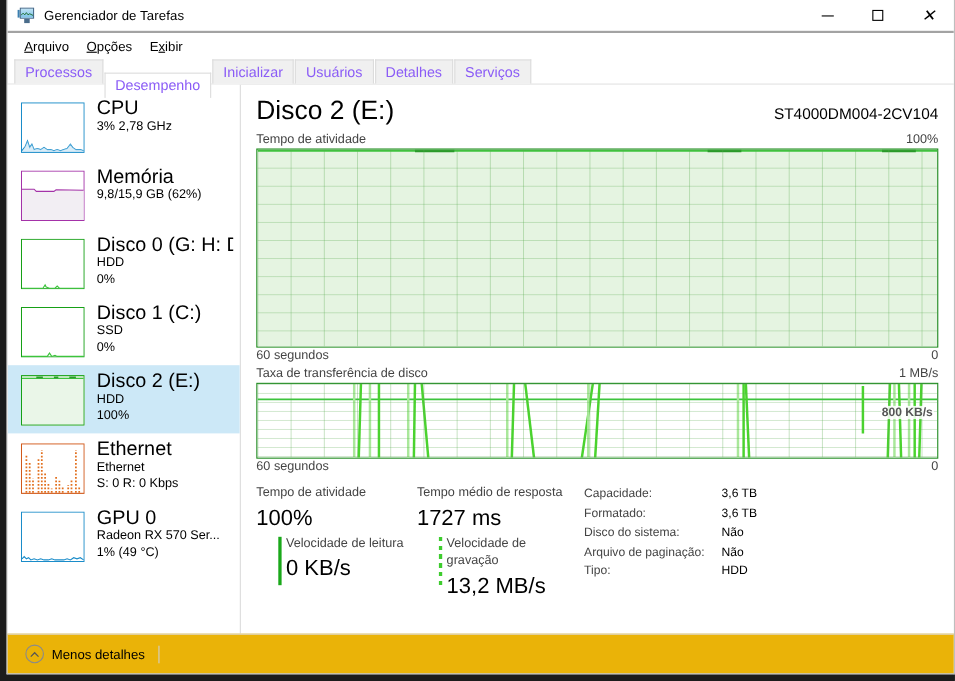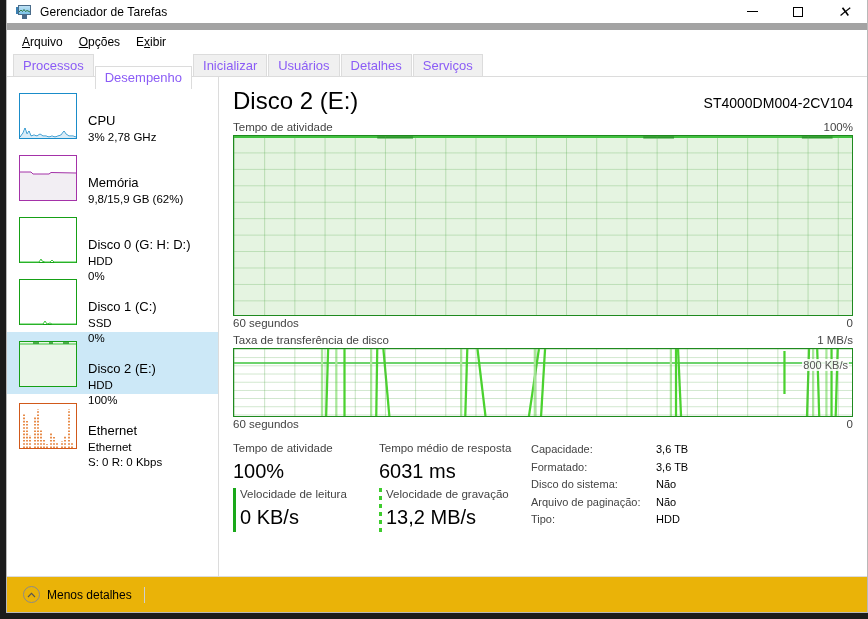--- a/index.html
+++ b/index.html
@@ -20,21 +20,21 @@
     border-top: none;
     display: flex;
     flex-direction: column;
   }
   
   .titlebar {
     height: 30px;
     display: flex;
     align-items: center;
     background: #ffffff;
-    border-bottom: 7px solid #a3a3a3;
+    border-bottom: 2px solid #a3a3a3;
     flex: 0 0 auto;
   }
   .titlebar .app-icon {
     width: 16px; height: 16px;
     margin-left: 9px; margin-right: 8px;
     position: relative;
     flex: 0 0 auto;
   }
   .mon-body {
     position: absolute; left: 2px; top: 1px;
@@ -150,25 +150,24 @@
     width: 58px; height: 46px;
     flex: 0 0 auto;
     margin-top: 5px;
     margin-right: 11px;
     background: #fff;
     position: relative;
   }
   .minichart svg { display: block; }
   .side-text { padding-top: 1px; overflow: hidden; }
   .side-title {
-    font-size: 13px;
+    font-size: 18px;
     color: #000;
     line-height: 19px;
     white-space: nowrap;
-    margin-top: 22px;
   }
   .side-sub {
     font-size: 11.5px;
     color: #000;
     line-height: 15px;
     white-space: nowrap;
   }
   
   .main {
     flex: 1 1 auto;
@@ -225,21 +224,21 @@
   
   .stats {
     display: flex;
     padding-top: 6px;
   }
   .stats-left { display: flex; flex-wrap: wrap; width: 292px; flex: 0 0 292px; }
   .stat { width: 146px; }
   .stat-lbl { font-size: 11.5px; color: #444; line-height: 16px; }
   .stat-val { font-size: 20px; color: #000; line-height: 30px; }
   .stat.legend { padding-left: 0; }
-  .stat.legend .inner { padding-left: 7px; position: relative; }
+  .stat.legend .inner { padding-left: 7px; position: relative; margin-left: 20px; }
   .bar-solid, .bar-dash {
     position: absolute; left: 0; top: 2px;
     width: 3px; height: 44px;
   }
   .bar-solid { background: #1aa81a; }
   .bar-dash {
     background-image: repeating-linear-gradient(180deg,#3ecc2e 0 4px, transparent 4px 8px);
   }
   .stats-right { padding-left: 6px; padding-top: 1px; }
   .kv { display: flex; font-size: 11px; line-height: 17.5px; }
@@ -430,20 +429,33 @@
             </g>
           </svg>
         </div>
         <div class="side-text">
           <div class="side-title">Ethernet</div>
           <div class="side-sub">Ethernet</div>
           <div class="side-sub">S: 0 R: 0 Kbps</div>
         </div>
       </div>
 
+      <div class="side-item">
+        <div class="minichart">
+          <svg width="58" height="46" viewBox="0 0 58 46">
+            <rect x="0.5" y="0.5" width="57" height="45" fill="#fff" stroke="#1a8cc9"></rect>
+            <polyline points="1,43 3,41 5,43 7,42 9,44 12,43 15,44 18,43 21,44 25,44 28,43 31,44 35,44 39,44 42,43 45,44 48,42 51,43 54,42 57,44" fill="none" stroke="#1a8cc9" stroke-width="1"></polyline>
+          </svg>
+        </div>
+        <div class="side-text">
+          <div class="side-title">GPU 0</div>
+          <div class="side-sub">Radeon RX 570 Ser...</div>
+          <div class="side-sub">1%  (49 °C)</div>
+        </div>
+      </div>
 
     </div>
 
     <div class="main">
 
       <div class="main-head">
         <div class="main-title">Disco 2 (E:)</div>
         <div class="main-model">ST4000DM004-2CV104</div>
       </div>
 
@@ -495,38 +507,38 @@
             <line x1="86" y1="0" x2="86" y2="69"></line>
             <line x1="100" y1="0" x2="100" y2="69"></line>
             <line x1="134" y1="0" x2="134" y2="69"></line>
             <line x1="222" y1="0" x2="222" y2="69"></line>
             <line x1="294" y1="0" x2="294" y2="69"></line>
             <line x1="427" y1="0" x2="427" y2="69"></line>
             <line x1="566" y1="0" x2="566" y2="69"></line>
             <line x1="579" y1="0" x2="579" y2="69"></line>
           </g>
         </svg>
-        <span class="inline-label" style="top:10px;">800 KB/s</span>
+        <span class="inline-label" style="top:20px;font-weight:bold;">800 KB/s</span>
       </div>
       <div class="axis-row">
         <span>60 segundos</span>
         <span>0</span>
       </div>
 
       <div class="stats">
         <div class="stats-left">
 
           <div class="stat">
             <div class="stat-lbl">Tempo de atividade</div>
             <div class="stat-val">100%</div>
           </div>
 
           <div class="stat">
             <div class="stat-lbl">Tempo médio de resposta</div>
-            <div class="stat-val">6031 ms</div>
+            <div class="stat-val">1727 ms</div>
           </div>
 
           <div class="stat legend">
             <div class="inner">
               <span class="bar-solid"></span>
               <div class="stat-lbl">Velocidade de leitura</div>
               <div class="stat-val">0 KB/s</div>
             </div>
           </div>
 

